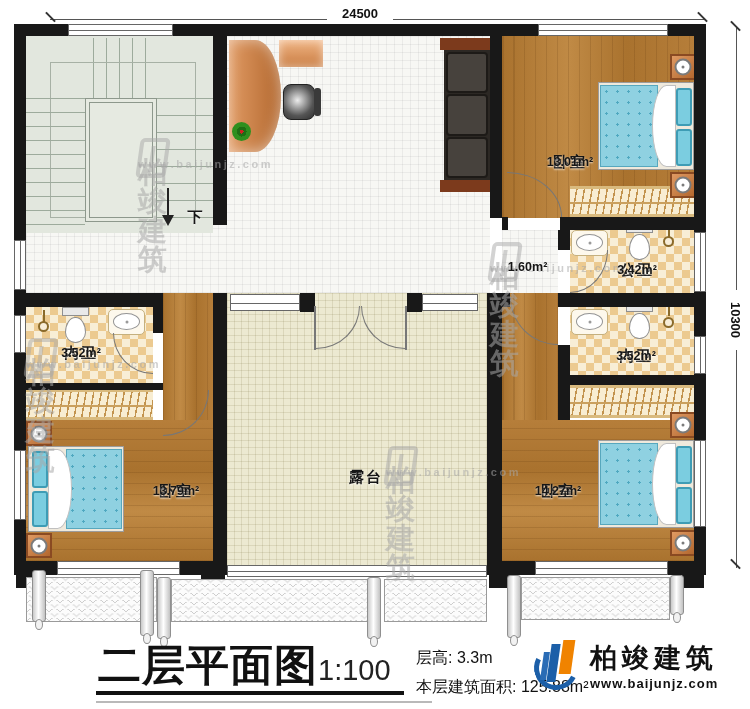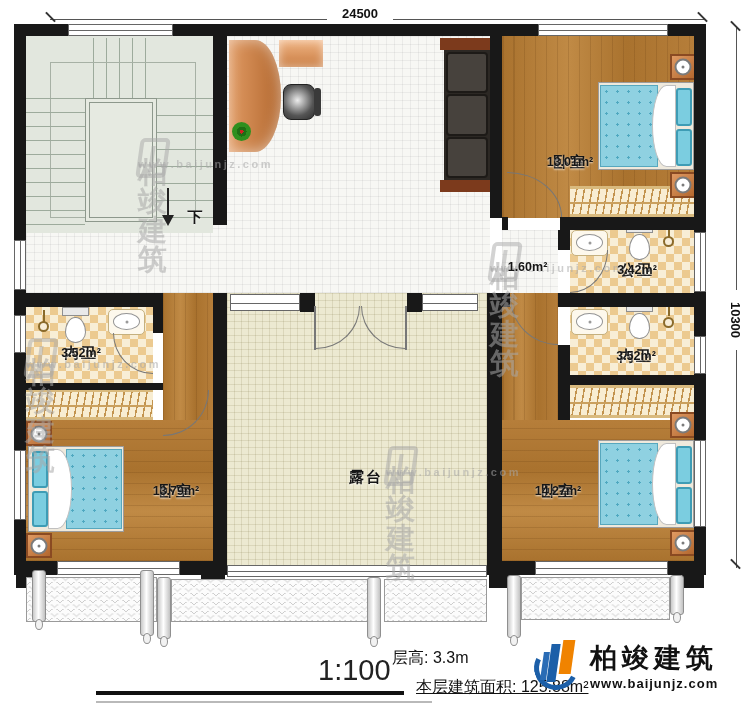--- a/index.html
+++ b/index.html
@@ -290,25 +290,26 @@
 
   <div class="dimline" style="left:50px;top:19px;width:656px;height:1px;"></div>
   <div class="tick" style="left:44px;top:16px;"></div>
   <div class="tick" style="left:696px;top:16px;"></div>
   <div class="dimtext" style="left:327px;top:5px;width:66px;height:17px;">24500</div>
   <div class="dimline" style="left:736px;top:28px;width:1px;height:540px;"></div>
   <div class="tick" style="left:729px;top:25px;"></div>
   <div class="tick" style="left:729px;top:563px;"></div>
   <div class="dimtext" style="left:706px;top:312px;width:60px;height:16px;transform:rotate(90deg);">10300</div>
 
+  <div class="t-main" style="left:98px;top:644px;">二层平面图</div>
   <div class="t-scale" style="left:318px;top:656px;">1:100</div>
   <div style="left:96px;top:691px;width:308px;height:4px;background:#111;"></div>
   <div style="left:96px;top:701px;width:336px;height:2px;background:#b9b9b9;"></div>
-  <div class="t-sub" style="left:392px;top:648px;">层高: 3.3m</div>
-  <div class="t-sub" style="left:416px;top:677px;text-decoration:underline;">本层建筑面积: 125.88m²</div>
+  <div class="t-sub" style="left:416px;top:648px;">层高: 3.3m</div>
+  <div class="t-sub" style="left:416px;top:677px;">本层建筑面积: 125.88m²</div>
 
   <div class="logo-swoosh" style="left:534px;top:646px;"></div>
   <div class="lg-bar" style="left:549px;top:644px;width:9px;height:38px;background:#1c5fa8;"></div>
   <div class="lg-bar" style="left:561px;top:640px;width:12px;height:34px;background:#f08300;"></div>
   <div class="lg-bar" style="left:542px;top:652px;width:6px;height:28px;background:#2a6cb5;"></div>
   <div class="logo-name" style="left:590px;top:645px;">柏竣建筑</div>
   <div class="logo-site" style="left:590px;top:677px;">www.baijunjz.com</div>
 
 </div>
 

